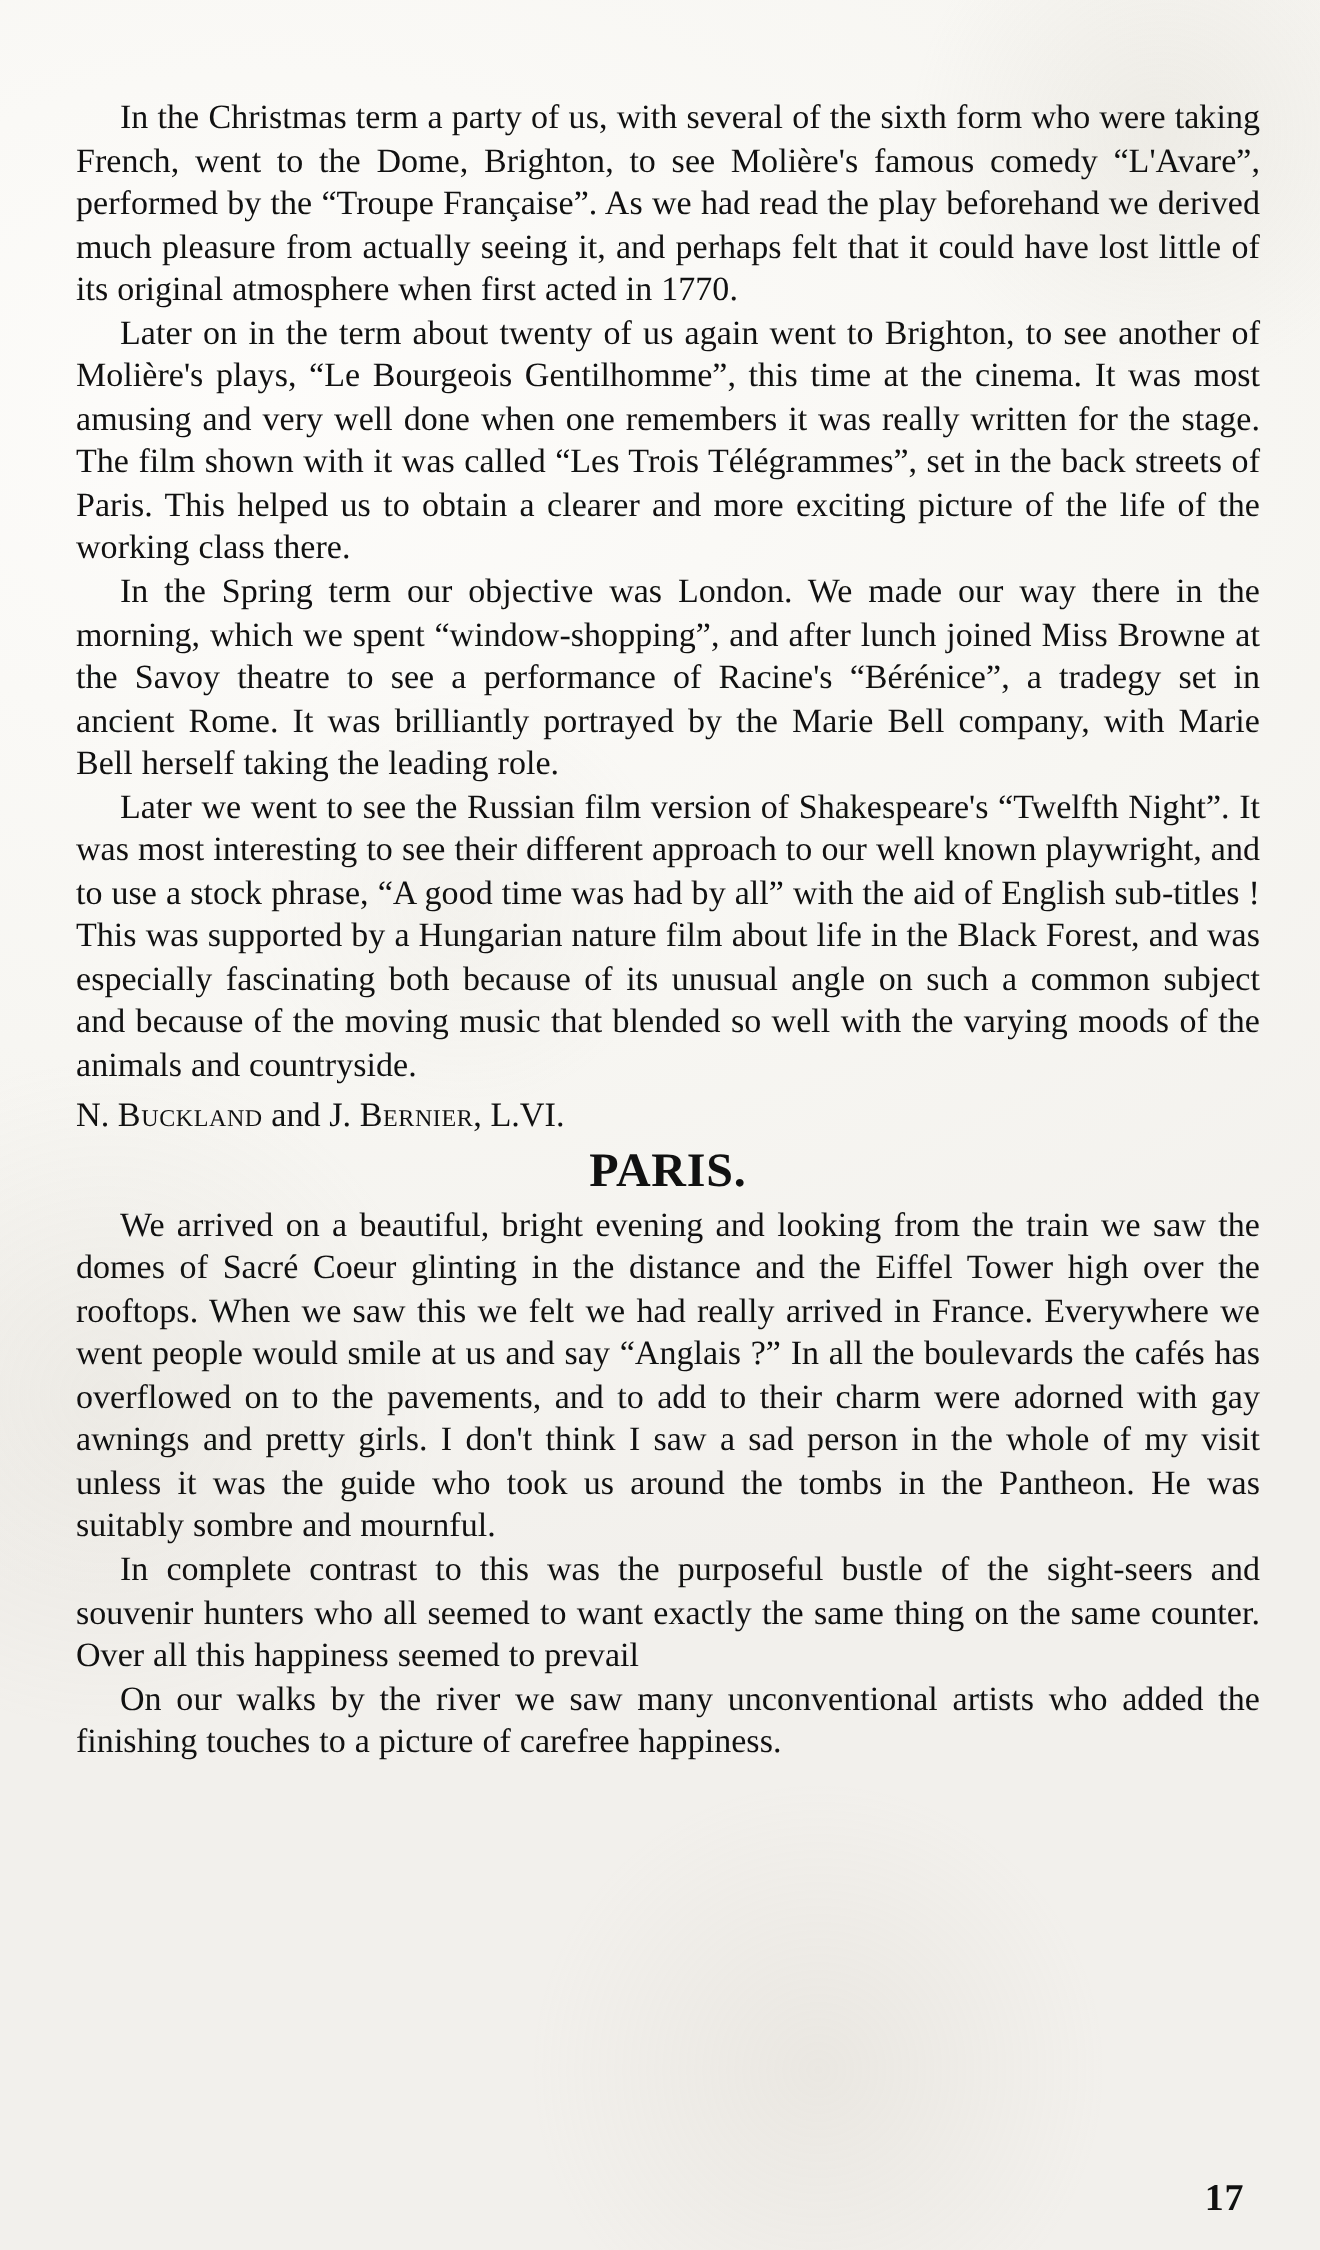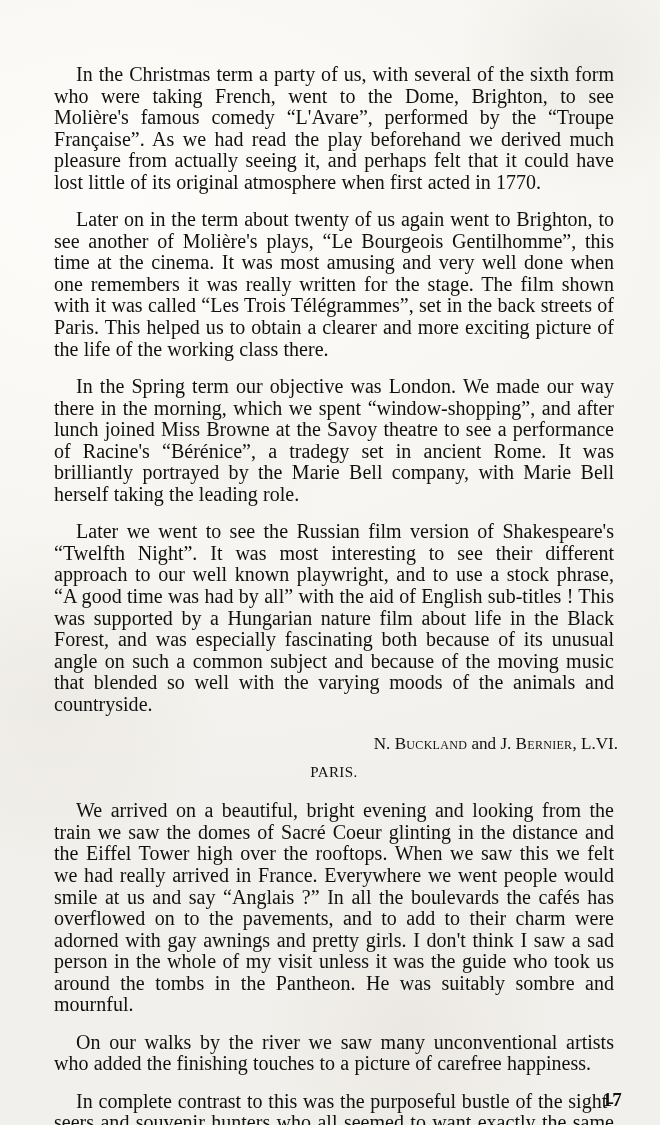--- a/index.html
+++ b/index.html
@@ -34,22 +34,22 @@
   }
 
   #textblock {
     position: absolute;
     left: 38px;
     top: 48px;
     width: 592px;
   }
 
   p.para {
-    margin: 16px;
-    font-size: 20px;
+    margin: 0;
+    font-size: 17px;
     line-height: 21.55px;
     text-align: justify;
     text-indent: 22px;
     letter-spacing: 0.02px;
     word-spacing: 0.2px;
     text-rendering: optimizeLegibility;
   }
 
   p.para.noindent {
     text-indent: 0;
@@ -59,35 +59,35 @@
     margin-top: 0;
   }
 
   
   p.para { text-align-last: left; }
 
   .byline {
     margin: 1px 0 0 0;
     font-size: 17.1px;
     line-height: 26px;
-    text-align: right;
+    text-align: left;
     padding-right: 12px;
     white-space: nowrap;
   }
 
   .sc {
     font-variant: small-caps;
     letter-spacing: 0.3px;
   }
 
   h2.section-heading {
     margin: 3px 0 4px 0;
-    font-size: 15px;
+    font-size: 24px;
     line-height: 24px;
-    font-weight: normal;
+    font-weight: bold;
     text-align: center;
     letter-spacing: 0.4px;
   }
 
   #page-number {
     position: absolute;
     right: 38px;
     bottom: 16px;
     font-size: 19px;
     font-weight: bold;
@@ -112,21 +112,21 @@
 
     <p class="para">Later we went to see the Russian film version of Shakespeare's “Twelfth Night”.   It was most interesting to see their different approach to our well known playwright, and to use a stock phrase, “A good time was had by all” with the aid of English sub-titles ! This was supported by a Hungarian nature film about life in the Black Forest, and was especially fascinating both because of its unusual angle on such a common subject and because of the moving music that blended so well with the varying moods of the animals and countryside.</p>
 
     <p class="byline"><span>N. </span><span class="sc">Buckland</span><span> and </span><span>J. </span><span class="sc">Bernier</span><span>, L.VI.</span></p>
 
     <h2 class="section-heading">PARIS.</h2>
 
 
     <p class="para">We arrived on a beautiful, bright evening and looking from the train we saw the domes of  Sacré Coeur glinting in the distance and the Eiffel Tower high over the rooftops.   When we saw this we felt we had really arrived in France.   Everywhere we went people would smile at us and say “Anglais ?”   In all the boulevards the cafés has overflowed on to the pavements, and to add to their charm were adorned with gay awnings and pretty girls.   I don't think I saw a sad person in the whole of my visit unless it was the guide who took us around the tombs in the Pantheon.   He was suitably sombre and mournful.</p>
 
+    <p class="para">In complete contrast to this was the purposeful bustle of the sight-seers and souvenir hunters who all seemed to want exactly the same thing on the same counter.   Over all this happiness seemed to prevail</p>
+
     <p class="para">On our walks by the river we saw many unconventional artists who added the finishing touches to a picture of carefree happiness.</p>
-
-    <p class="para">In complete contrast to this was the purposeful bustle of the sight-seers and souvenir hunters who all seemed to want exactly the same thing on the same counter.   Over all this happiness seemed to prevail</p>
 
   </div>
 
   <div id="page-number">17</div>
 
 </div>
 
 </body></html>

